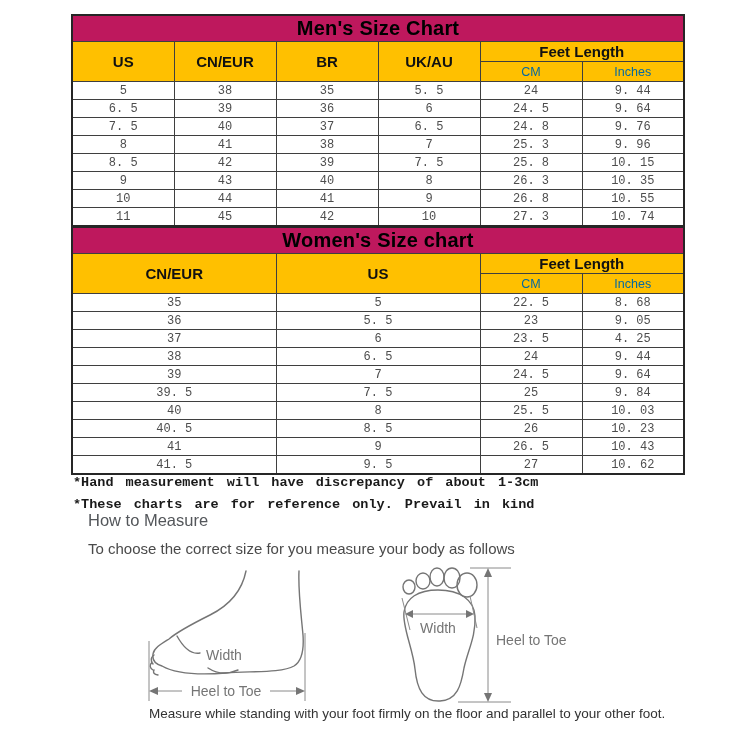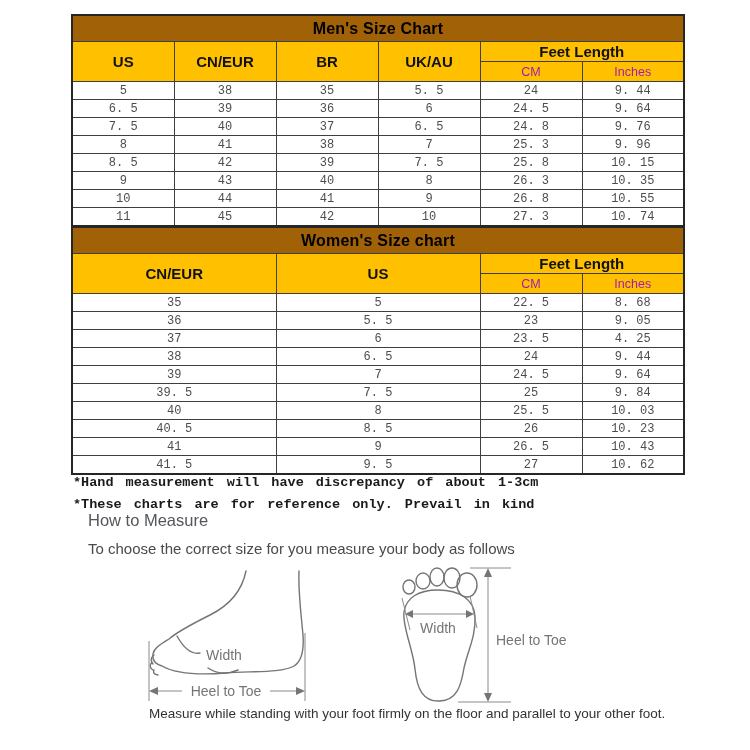--- a/index.html
+++ b/index.html
@@ -6,26 +6,26 @@
   .page{position:relative;width:750px;height:750px;background:#fff;overflow:hidden;
         font-family:"Liberation Sans",sans-serif;}
 
   
   table.size-table{position:absolute;border-collapse:collapse;table-layout:fixed;
                    border:2px solid #262626;}
   table.men{left:71px;top:14px;width:612px;}
   table.women{left:71px;top:226px;width:612px;}
   .size-table th,.size-table td{border:1px solid #3f3f3f;text-align:center;
                                 vertical-align:middle;padding:0;overflow:hidden;}
-  tr.title-row th{background:#a16207;height:25px;font-size:16px;font-weight:bold;
+  tr.title-row th{background:#be185d;height:25px;font-size:20px;font-weight:bold;
                   color:#000;letter-spacing:.2px;}
   tr.head-row th,tr.sub-row th{background:#FFC000;color:#111;}
   tr.head-row th{height:19px;font-size:15px;font-weight:bold;}
   tr.head-row th[rowspan]{height:38px;}
-  tr.sub-row th{height:19px;font-size:12.5px;font-weight:normal;color:#a21caf;margin-left:32px;}
+  tr.sub-row th{height:19px;font-size:12.5px;font-weight:normal;color:#0369a1;margin-left:32px;}
   .size-table tbody td{height:17px;font-family:"Liberation Mono",monospace;
                        font-size:12px;color:#4d4d4d;background:#fff;}
 
   
   .notes{position:absolute;left:71px;top:471px;font-family:"Liberation Mono",monospace;
          font-weight:bold;font-size:13.5px;color:#1a1a1a;line-height:20px;
          word-spacing:4px;white-space:nowrap;}
   .notes p{margin:2px;}
 
   

